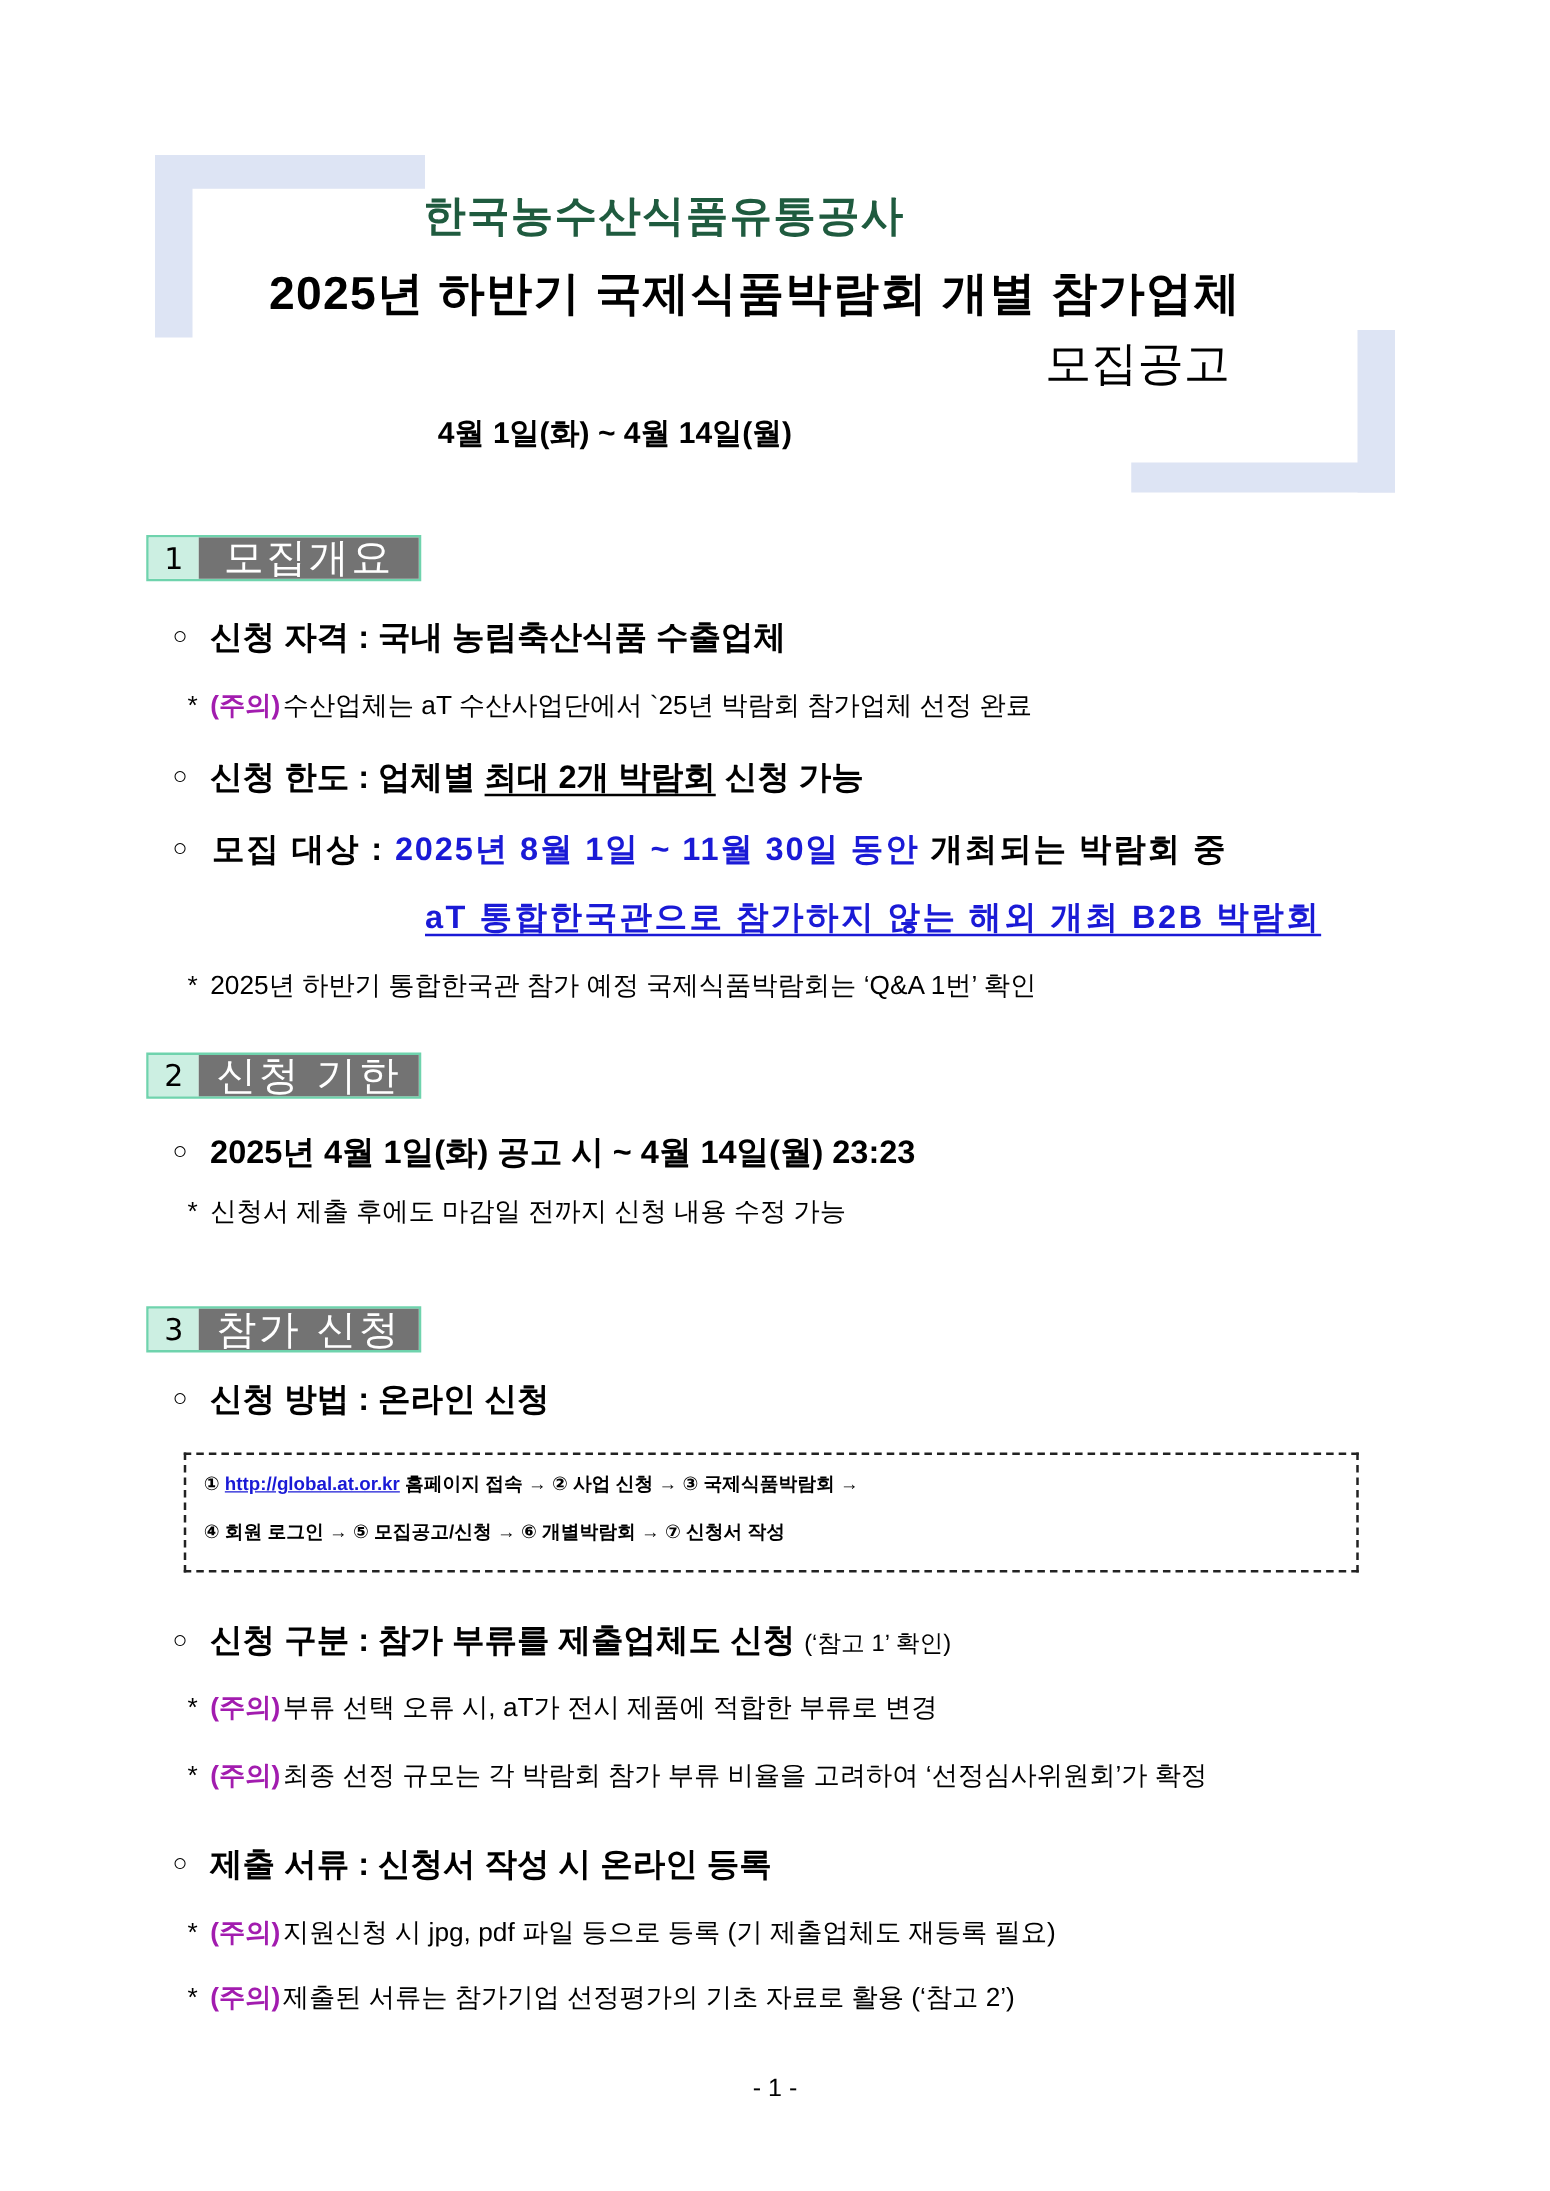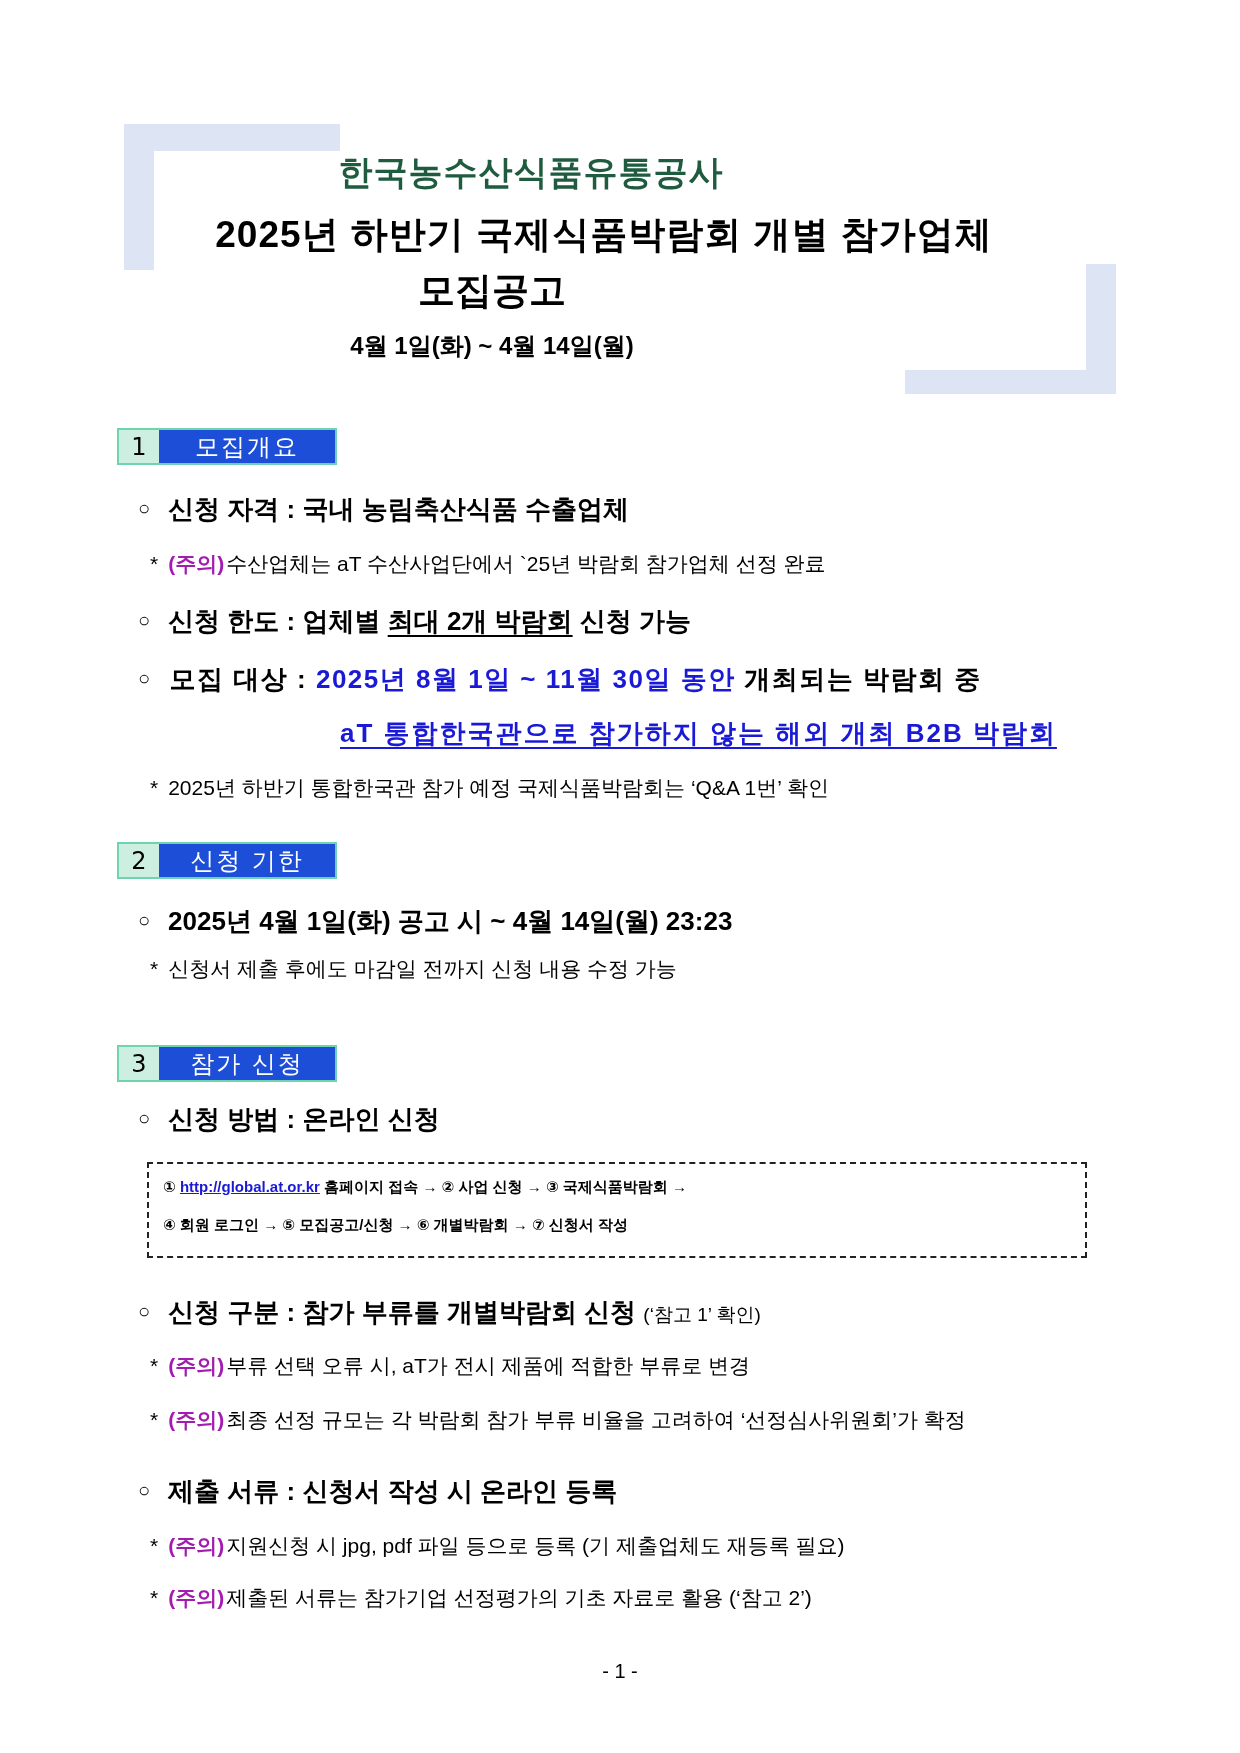--- a/index.html
+++ b/index.html
@@ -27,21 +27,21 @@
     font-family: "Liberation Sans", "DejaVu Sans", sans-serif;
   }
   .title-main {
     position: absolute; left: 0; width: 1208px; top: 210px;
     text-align: center; font-size: 37px; font-weight: bold;
     color: #000; letter-spacing: 1px;
     font-family: "Liberation Sans", "DejaVu Sans", sans-serif;
   }
   .title-sub {
     position: absolute; left: 0; width: 984px; top: 266px;
-    text-align: center; font-size: 37px; font-weight: bold;
+    text-align: right; font-size: 37px; font-weight: normal;
     color: #000;
     font-family: "Liberation Sans", "DejaVu Sans", sans-serif;
   }
   .title-date {
     position: absolute; left: 0; width: 984px; top: 330px;
     text-align: center; font-size: 24px; font-weight: bold;
     color: #000;
     font-family: "Liberation Sans", "DejaVu Sans", sans-serif;
   }
 
@@ -49,22 +49,22 @@
   .sec {
     position: absolute; left: 117px; height: 37px; width: 220px;
     border: 2px solid #6fd3ad; display: flex; box-sizing: border-box;
     font-family: "DejaVu Sans", sans-serif;
   }
   .sec .num {
     width: 40px; background: #ccefe2; color: #000;
     font-size: 24px; display: flex; align-items: center; justify-content: center;
   }
   .sec .lbl {
-    flex: 1; background: #1d4ed8; color: #ffffff;
-    font-size: 24px; display: flex; align-items: center; justify-content: center;
+    flex: 1; background: #737373; color: #ffffff;
+    font-size: 32px; display: flex; align-items: center; justify-content: center;
     letter-spacing: 2px;
   }
 
   
   .bul {
     position: absolute; left: 138px; font-size: 26px; font-weight: bold;
     color: #000; white-space: nowrap;
     font-family: "Liberation Sans", "DejaVu Sans", sans-serif;
   }
   .bul .circ { font-weight: normal; font-size: 20px; margin-right: 18px; vertical-align: 3px; }
@@ -154,21 +154,21 @@
 </div>
 
 <div class="dashbox"></div>
 <div class="dashline" style="top:1178px;">
   <span>①</span>
   <a>http://global.at.or.kr</a><span> 홈페이지 접속 → ② 사업 신청 → ③ 국제식품박람회 →</span>
 </div>
 <div class="dashline" style="top:1216px;">④ 회원 로그인 → ⑤ 모집공고/신청 → ⑥ 개별박람회 → ⑦ 신청서 작성</div>
 
 <div class="bul" style="top:1295px;">
-  <span class="circ">○</span><span>신청 구분 : </span><span>참가 부류를 개별박람회 신청</span>
+  <span class="circ">○</span><span>신청 구분 : </span><span>참가 부류를 제출업체도 신청</span>
   <span class="small">(‘참고 1’ 확인)</span>
 </div>
 <div class="note" style="top:1352px;">
   <span class="star">*</span><span class="warn">(주의)</span><span>부류 선택 오류 시, aT가 전시 제품에 적합한 부류로 변경</span>
 </div>
 <div class="note" style="top:1406px;">
   <span class="star">*</span><span class="warn">(주의)</span><span>최종 선정 규모는 각 박람회 참가 부류 비율을 고려하여 ‘선정심사위원회’가 확정</span>
 </div>
 
 <div class="bul" style="top:1474px;">

